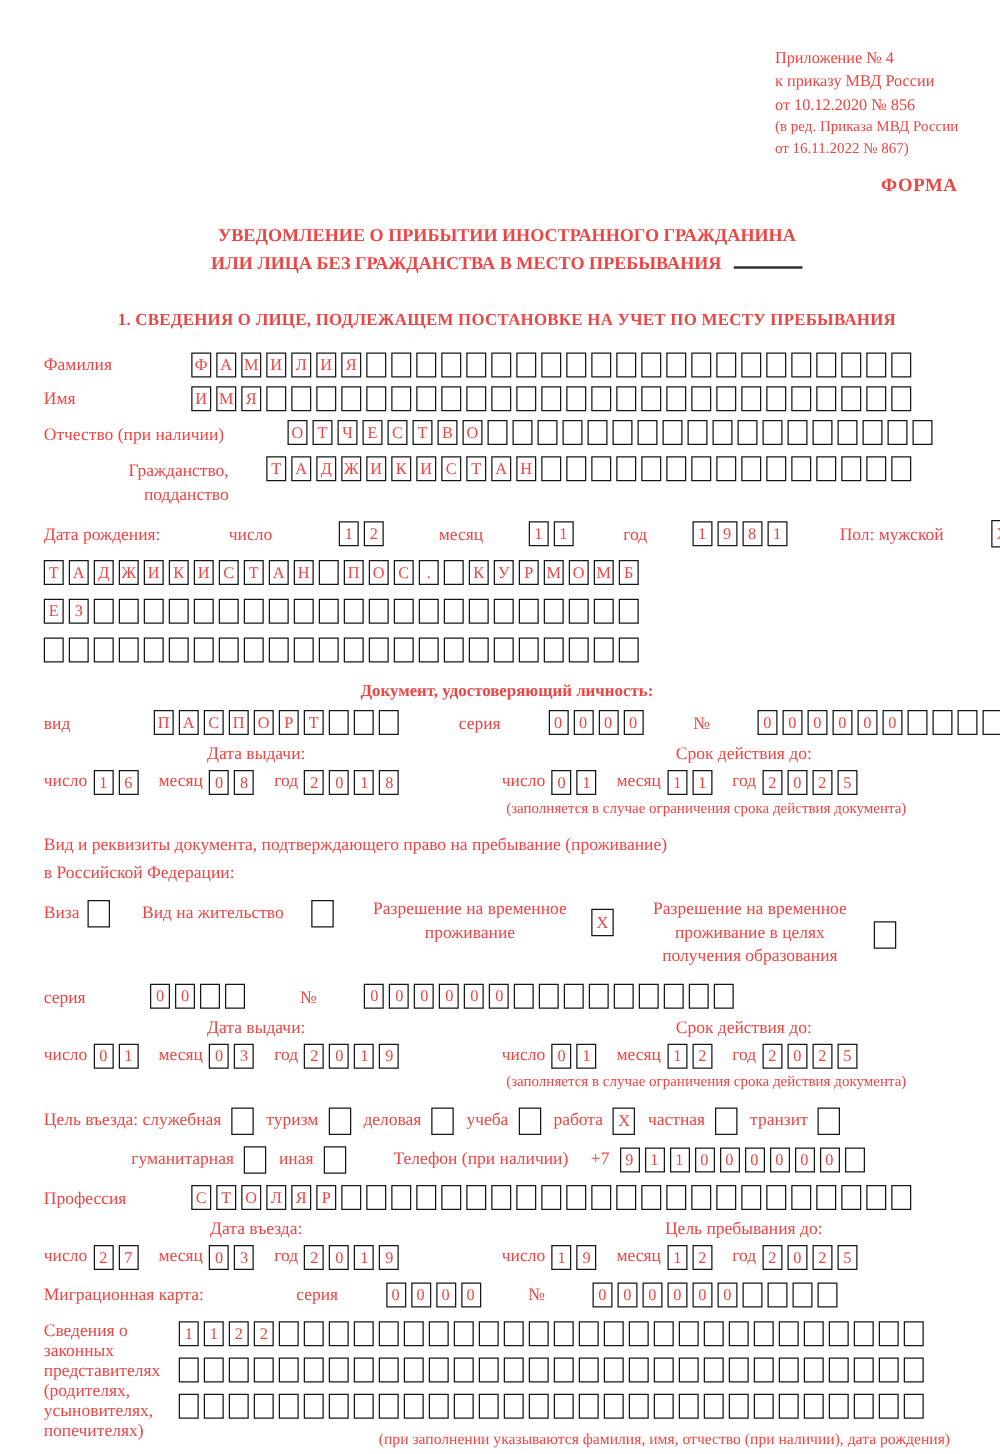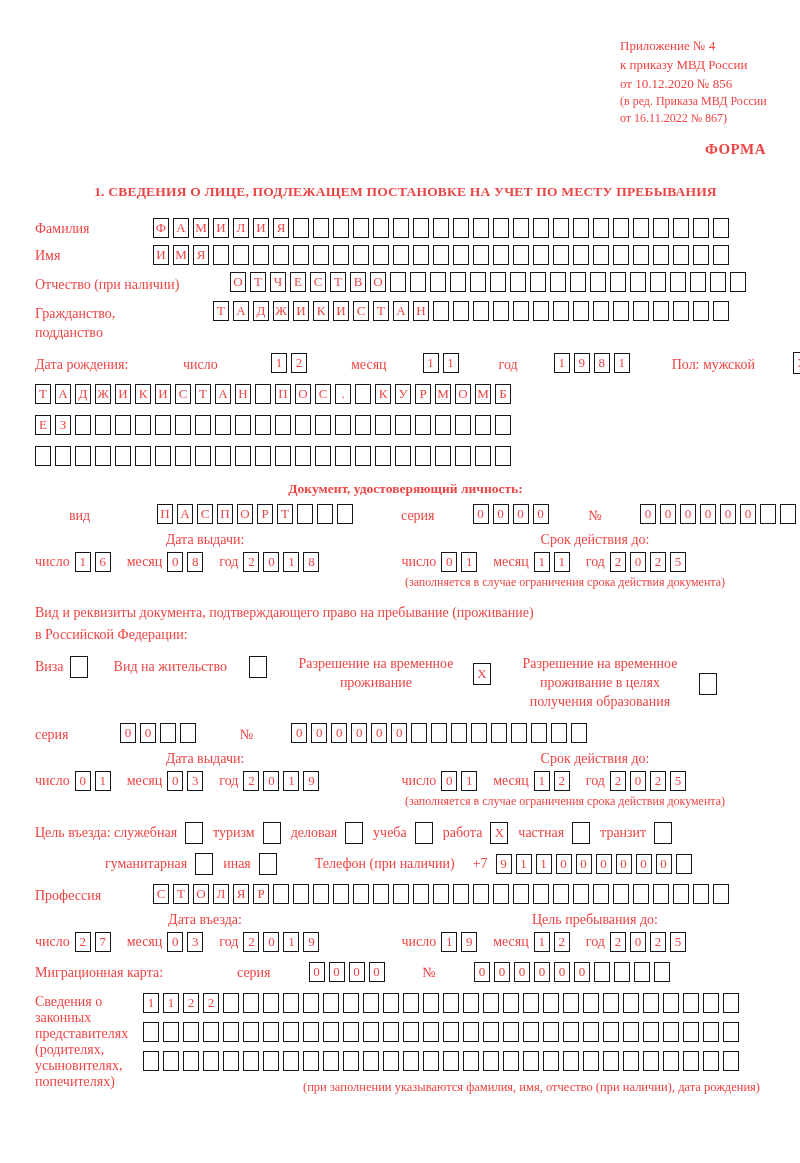--- a/index.html
+++ b/index.html
@@ -15,21 +15,21 @@
   .appendix .small { font-size:12px; line-height:17px; }
   .forma { text-align:right; font-weight:bold; font-size:15px; margin:14px 10px 0 0; letter-spacing:.5px; }
   
   .title { text-align:center; font-weight:bold; font-size:14.5px; line-height:22px; margin-top:20px; }
   .uline { display:inline-block; width:55px; border-bottom:2px solid #333; height:14px; margin-left:10px; }
   .sec-title { text-align:center; font-weight:bold; font-size:13.5px; margin-top:26px; letter-spacing:.2px; }
   
   .row { display:flex; align-items:flex-start; margin-top:7px;gap:30px; }
   .lbl { font-size:14px; padding-top:3px; flex:none; }
   .w88  { width:88px; }
-  .w148 { width:148px; line-height:19px; }
+  .w148 { width:148px; line-height:19px;text-align:right; }
   .w165 { width:165px; line-height:19px; }
   .w172 { width:172px; line-height:19px; }
   .cells { display:flex; flex:none; }
   .cell {
     display:inline-block; width:16px; height:20px; flex:none;
     border:1.5px solid #161616; margin-right:4px;
     font-size:13px; line-height:18px; text-align:center;
   }
   .cbx .cell { width:18px; height:22px; line-height:20px; }
   .stack > div { line-height:20px; }
@@ -71,20 +71,24 @@
   <div class="appendix">
     <div>Приложение № 4</div>
     <div>к приказу МВД России</div>
     <div>от 10.12.2020 № 856</div>
     <div class="small">(в ред. Приказа МВД России</div>
     <div class="small">от 16.11.2022 № 867)</div>
   </div>
 
   <div class="forma">ФОРМА</div>
 
+  <div class="title">
+    <div>УВЕДОМЛЕНИЕ О ПРИБЫТИИ ИНОСТРАННОГО ГРАЖДАНИНА</div>
+    <div><span>ИЛИ ЛИЦА БЕЗ ГРАЖДАНСТВА В МЕСТО ПРЕБЫВАНИЯ</span><span class="uline"></span></div>
+  </div>
 
   <div class="sec-title">1. СВЕДЕНИЯ О ЛИЦЕ, ПОДЛЕЖАЩЕМ ПОСТАНОВКЕ НА УЧЕТ ПО МЕСТУ ПРЕБЫВАНИЯ</div>
 
   <div class="row" style="margin-top:18px;">
     <span class="lbl w88">Фамилия</span>
     <span class="cells">
         <span class="cell">Ф</span>
         <span class="cell">А</span>
         <span class="cell">М</span>
         <span class="cell">И</span>
@@ -323,21 +327,21 @@
           <span class="cell"></span>
           <span class="cell"></span>
           <span class="cell"></span>
         </span>
     </div>
   </div>
 
   <div class="center-bold" style="margin-top:6px;">Документ, удостоверяющий личность:</div>
 
   <div class="row" style="align-items:center;">
-    <span class="lbl" style="width:58px;margin-left:34px;">вид</span>
+    <span class="lbl" style="width:58px;">вид</span>
     <span class="cells">
         <span class="cell">П</span>
         <span class="cell">А</span>
         <span class="cell">С</span>
         <span class="cell">П</span>
         <span class="cell">О</span>
         <span class="cell">Р</span>
         <span class="cell">Т</span>
         <span class="cell"></span>
         <span class="cell"></span>

